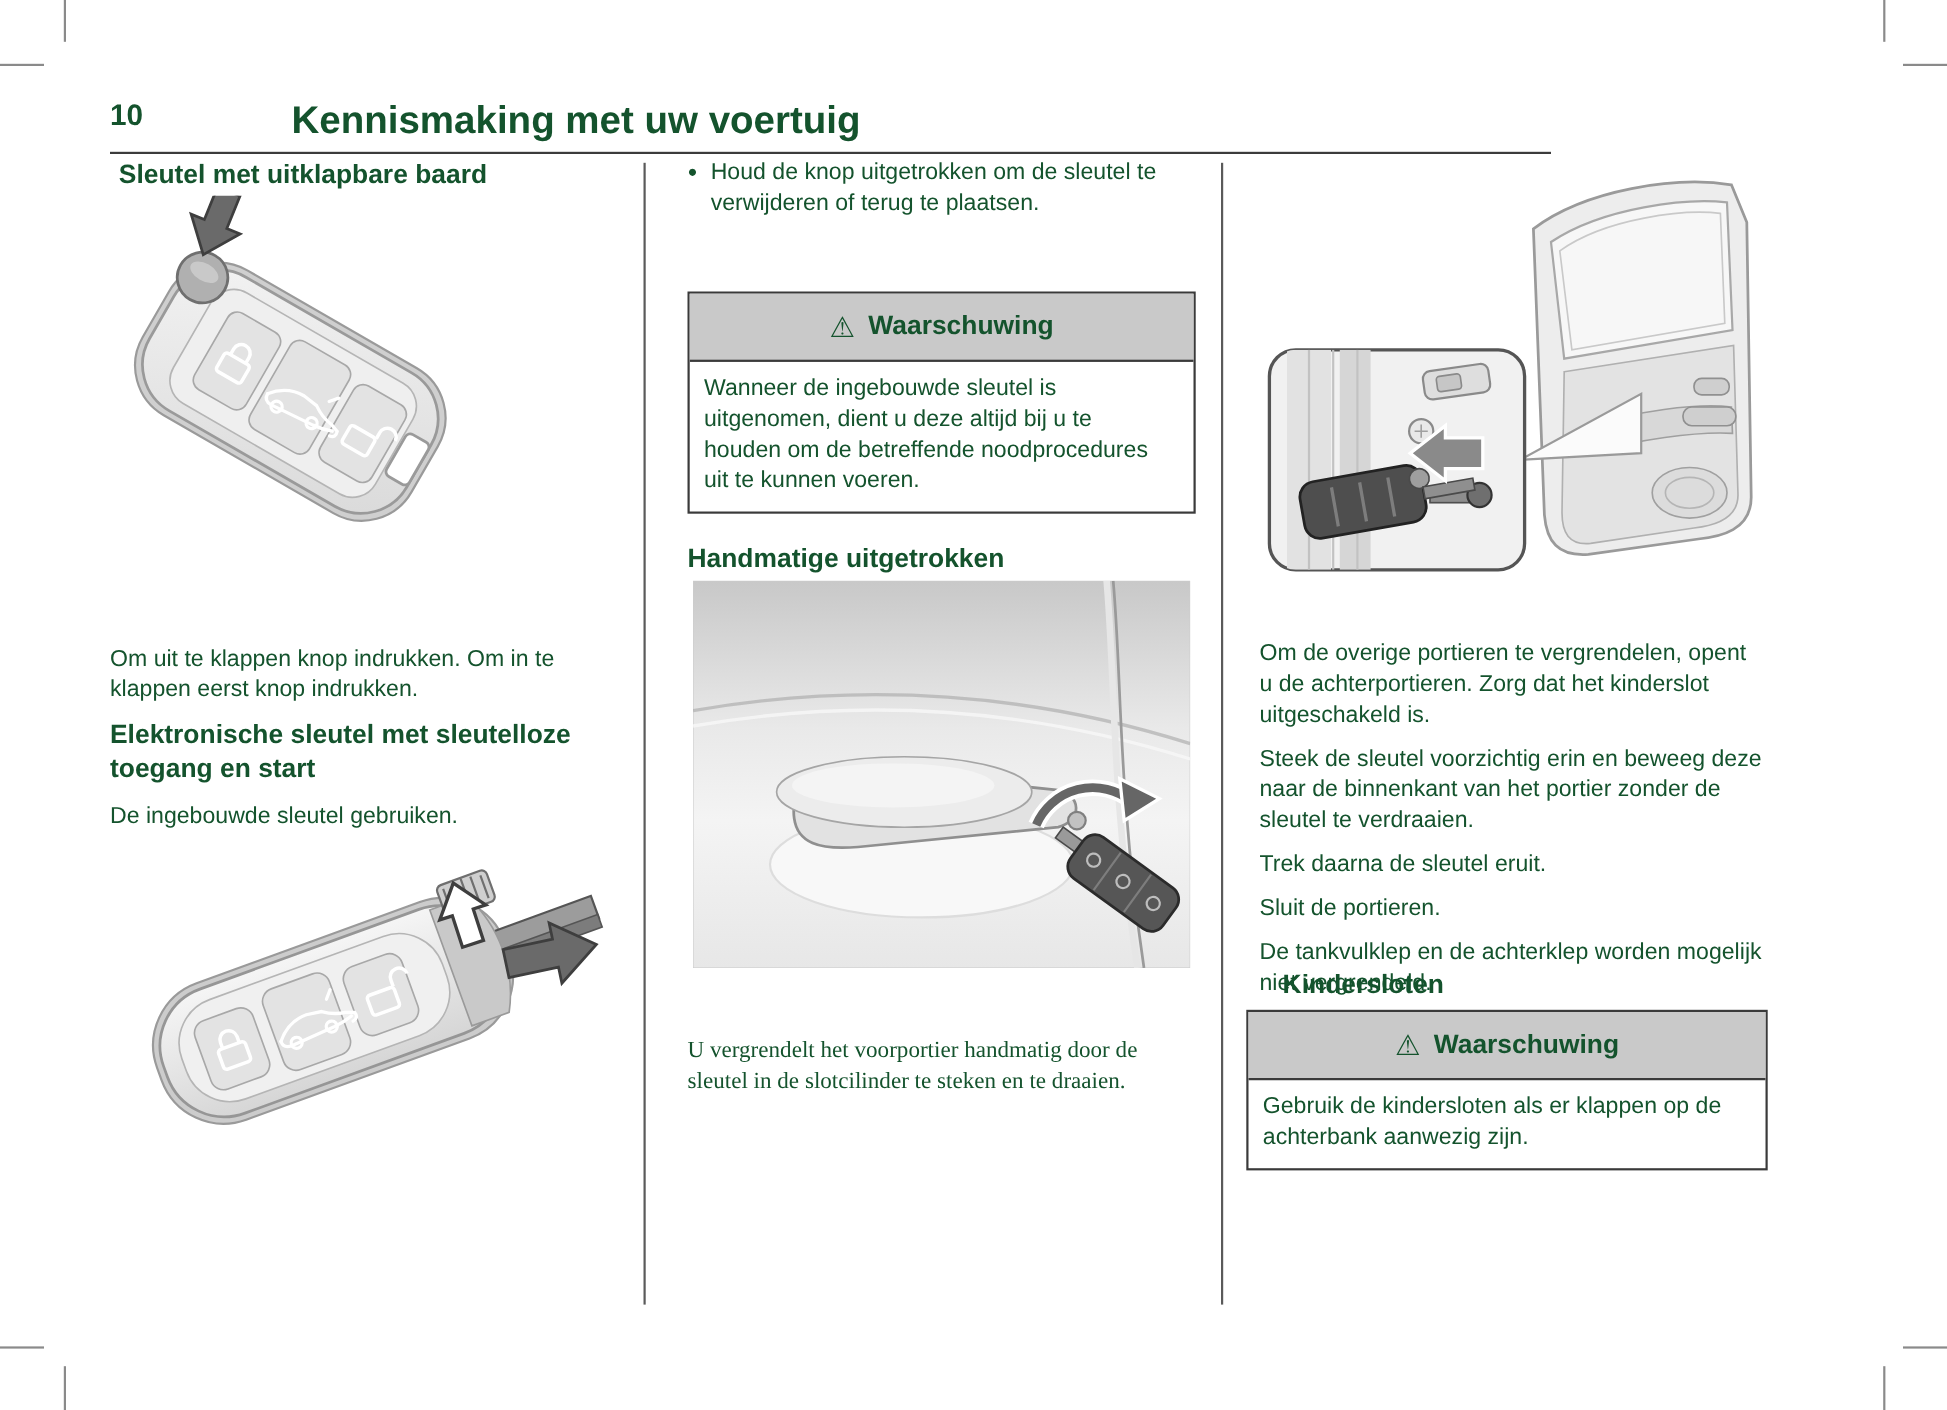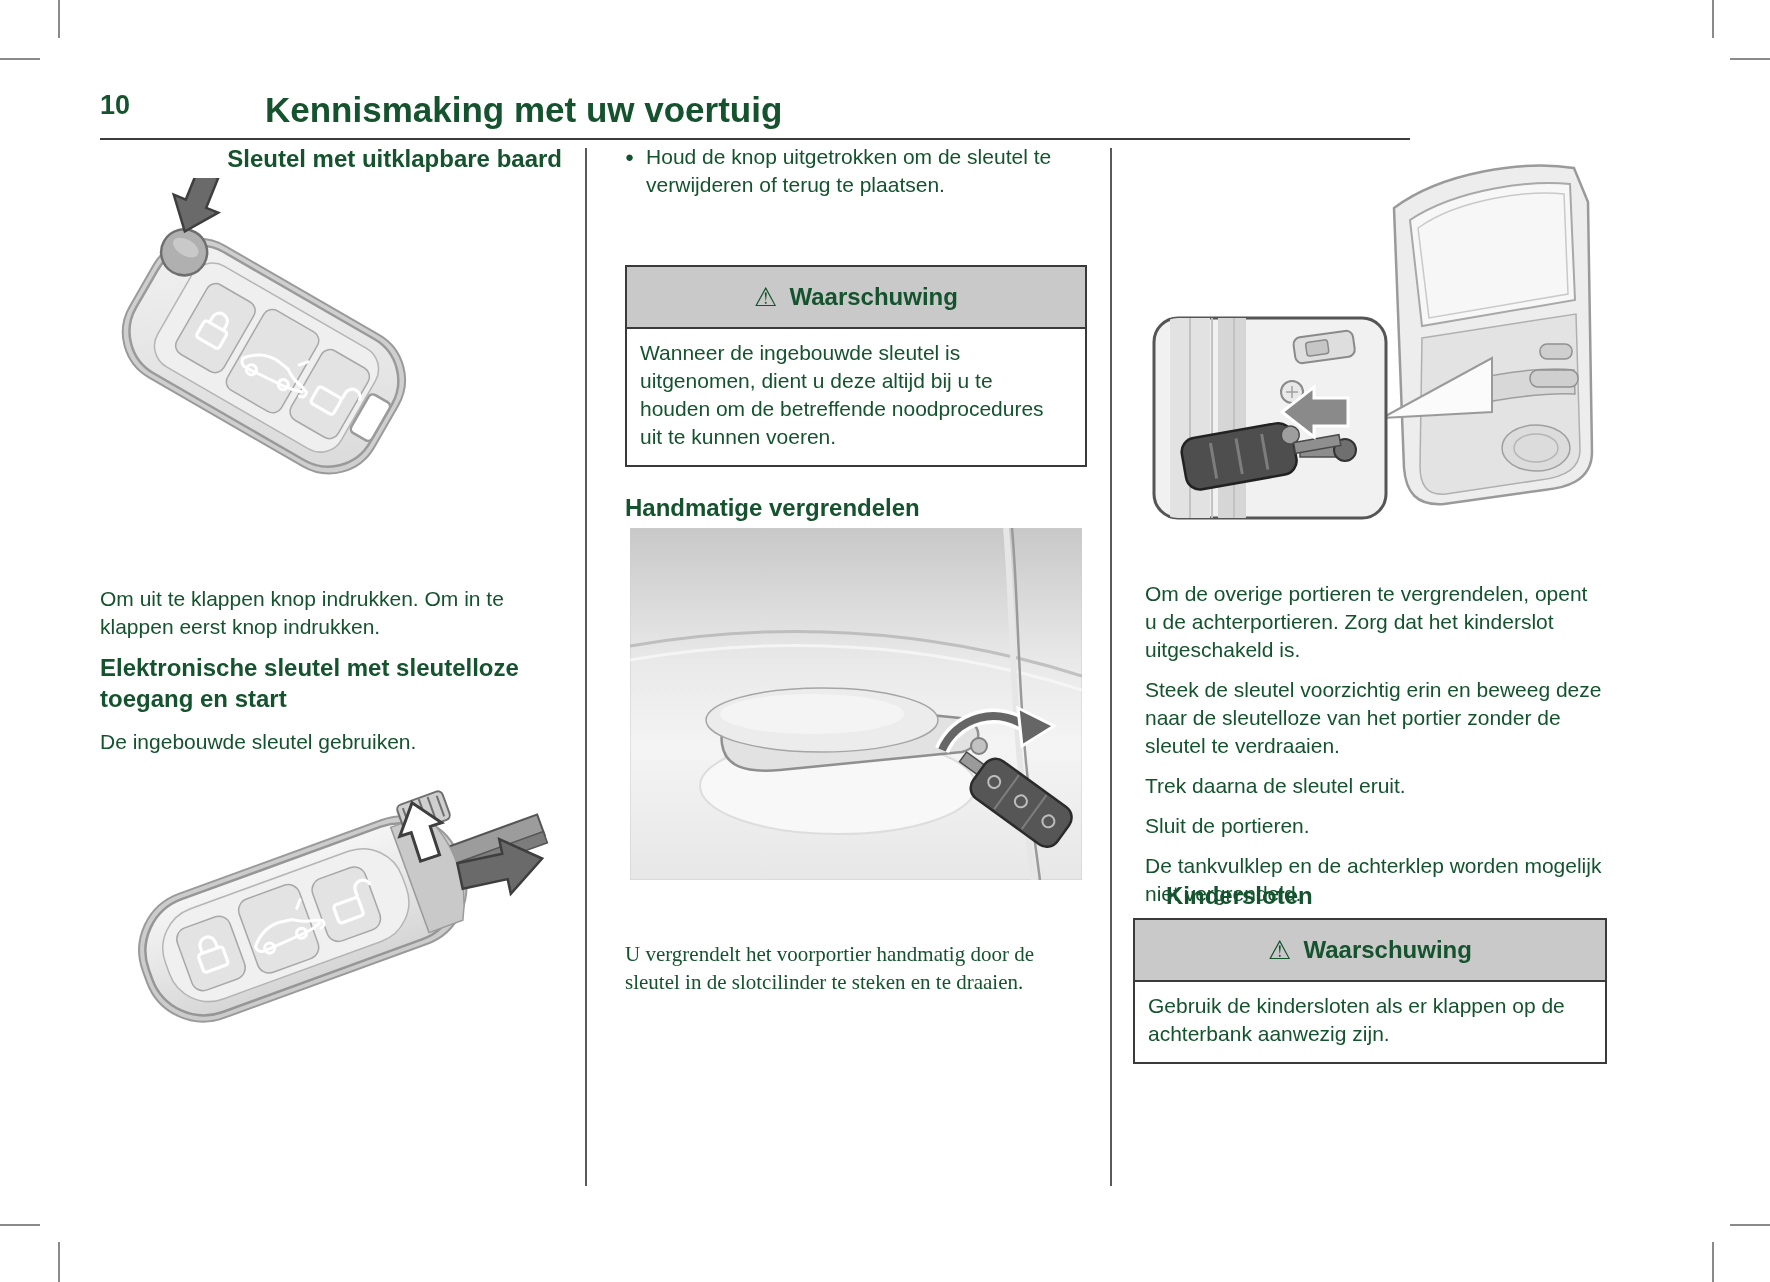--- a/index.html
+++ b/index.html
@@ -37,21 +37,21 @@
   <div class="crop" style="left:1730px;top:1224px;width:40px;height:2px;"></div>
   <div class="crop" style="left:1712px;top:1242px;width:2px;height:40px;"></div>
 
   <div class="pagenum">10</div>
   <div class="chtitle">Kennismaking met uw voertuig</div>
   <div class="rule"></div>
 
   <div class="divider" style="left:585px;"></div>
   <div class="divider" style="left:1110px;"></div>
 
-  <div class="h2" style="left:92px;top:143px;width:470px;text-align:right;">Sleutel met uitklapbare baard</div>
+  <div class="h2" style="left:108px;top:143px;width:470px;">Sleutel met uitklapbare baard</div>
 
   <svg style="left:112px;top:178px;" width="390" height="312" viewBox="0 0 390 312">
     <defs>
       <linearGradient id="fk" x1="0" y1="0" x2="1" y2="1">
         <stop offset="0" stop-color="#f3f3f3"></stop>
           <stop offset="1" stop-color="#d9d9d9"></stop>
       </linearGradient>
     </defs>
     <g transform="translate(70,50) rotate(30)">
       <rect x="-6" y="-6" width="282" height="152" rx="52" fill="#cfcfcf" stroke="#9a9a9a" stroke-width="2"></rect>
@@ -157,21 +157,21 @@
   </div>
 
   <div class="warnbox" style="left:625px;top:265px;width:458px;">
     <div class="warnhead">
       <span class="warnicon">⚠</span>
       <span>Waarschuwing</span>
     </div>
     <div class="warnbody">Wanneer de ingebouwde sleutel is uitgenomen, dient u deze altijd bij u te houden om de betreffende noodprocedures uit te kunnen voeren.</div>
   </div>
 
-  <div class="h2" style="left:625px;top:492px;width:460px;">Handmatige vergrendelen</div>
+  <div class="h2" style="left:625px;top:492px;width:460px;">Handmatige uitgetrokken</div>
 
   <svg style="left:630px;top:528px;" width="452" height="352" viewBox="0 0 452 352">
     <defs>
       <linearGradient id="dh" x1="0" y1="0" x2="0" y2="1">
         <stop offset="0" stop-color="#c8c8c8"></stop>
           <stop offset="0.38" stop-color="#e9e9e9"></stop>
         <stop offset="0.62" stop-color="#f4f4f4"></stop>
           <stop offset="1" stop-color="#e7e7e7"></stop>
       </linearGradient>
       <clipPath id="dhclip">
@@ -264,21 +264,21 @@
           <rect x="112" y="-4" width="46" height="11" fill="#8f8f8f" stroke="#4a4a4a" stroke-width="1.5"></rect>
         </g>
 
         <polygon points="206,248 172,248 172,237 140,262 172,287 172,276 206,276" fill="#8a8a8a" stroke="#ffffff" stroke-width="3"></polygon>
       </g>
     </g>
   </svg>
 
   <div class="body" style="left:1133px;top:568px;width:482px;">
     <p class="p">Om de overige portieren te vergrendelen, opent u de achterportieren. Zorg dat het kinderslot uitgeschakeld is.</p>
-    <p class="p">Steek de sleutel voorzichtig erin en beweeg deze naar de sleutelloze van het portier zonder de sleutel te verdraaien.</p>
+    <p class="p">Steek de sleutel voorzichtig erin en beweeg deze naar de binnenkant van het portier zonder de sleutel te verdraaien.</p>
     <p class="p">Trek daarna de sleutel eruit.</p>
     <p class="p">Sluit de portieren.</p>
     <p class="p">De tankvulklep en de achterklep worden mogelijk niet vergrendeld.</p>
   </div>
 
   <div class="h2" style="left:1166px;top:880px;width:470px;">Kindersloten</div>
 
   <div class="warnbox" style="left:1133px;top:918px;width:470px;">
     <div class="warnhead">
       <span class="warnicon">⚠</span>

